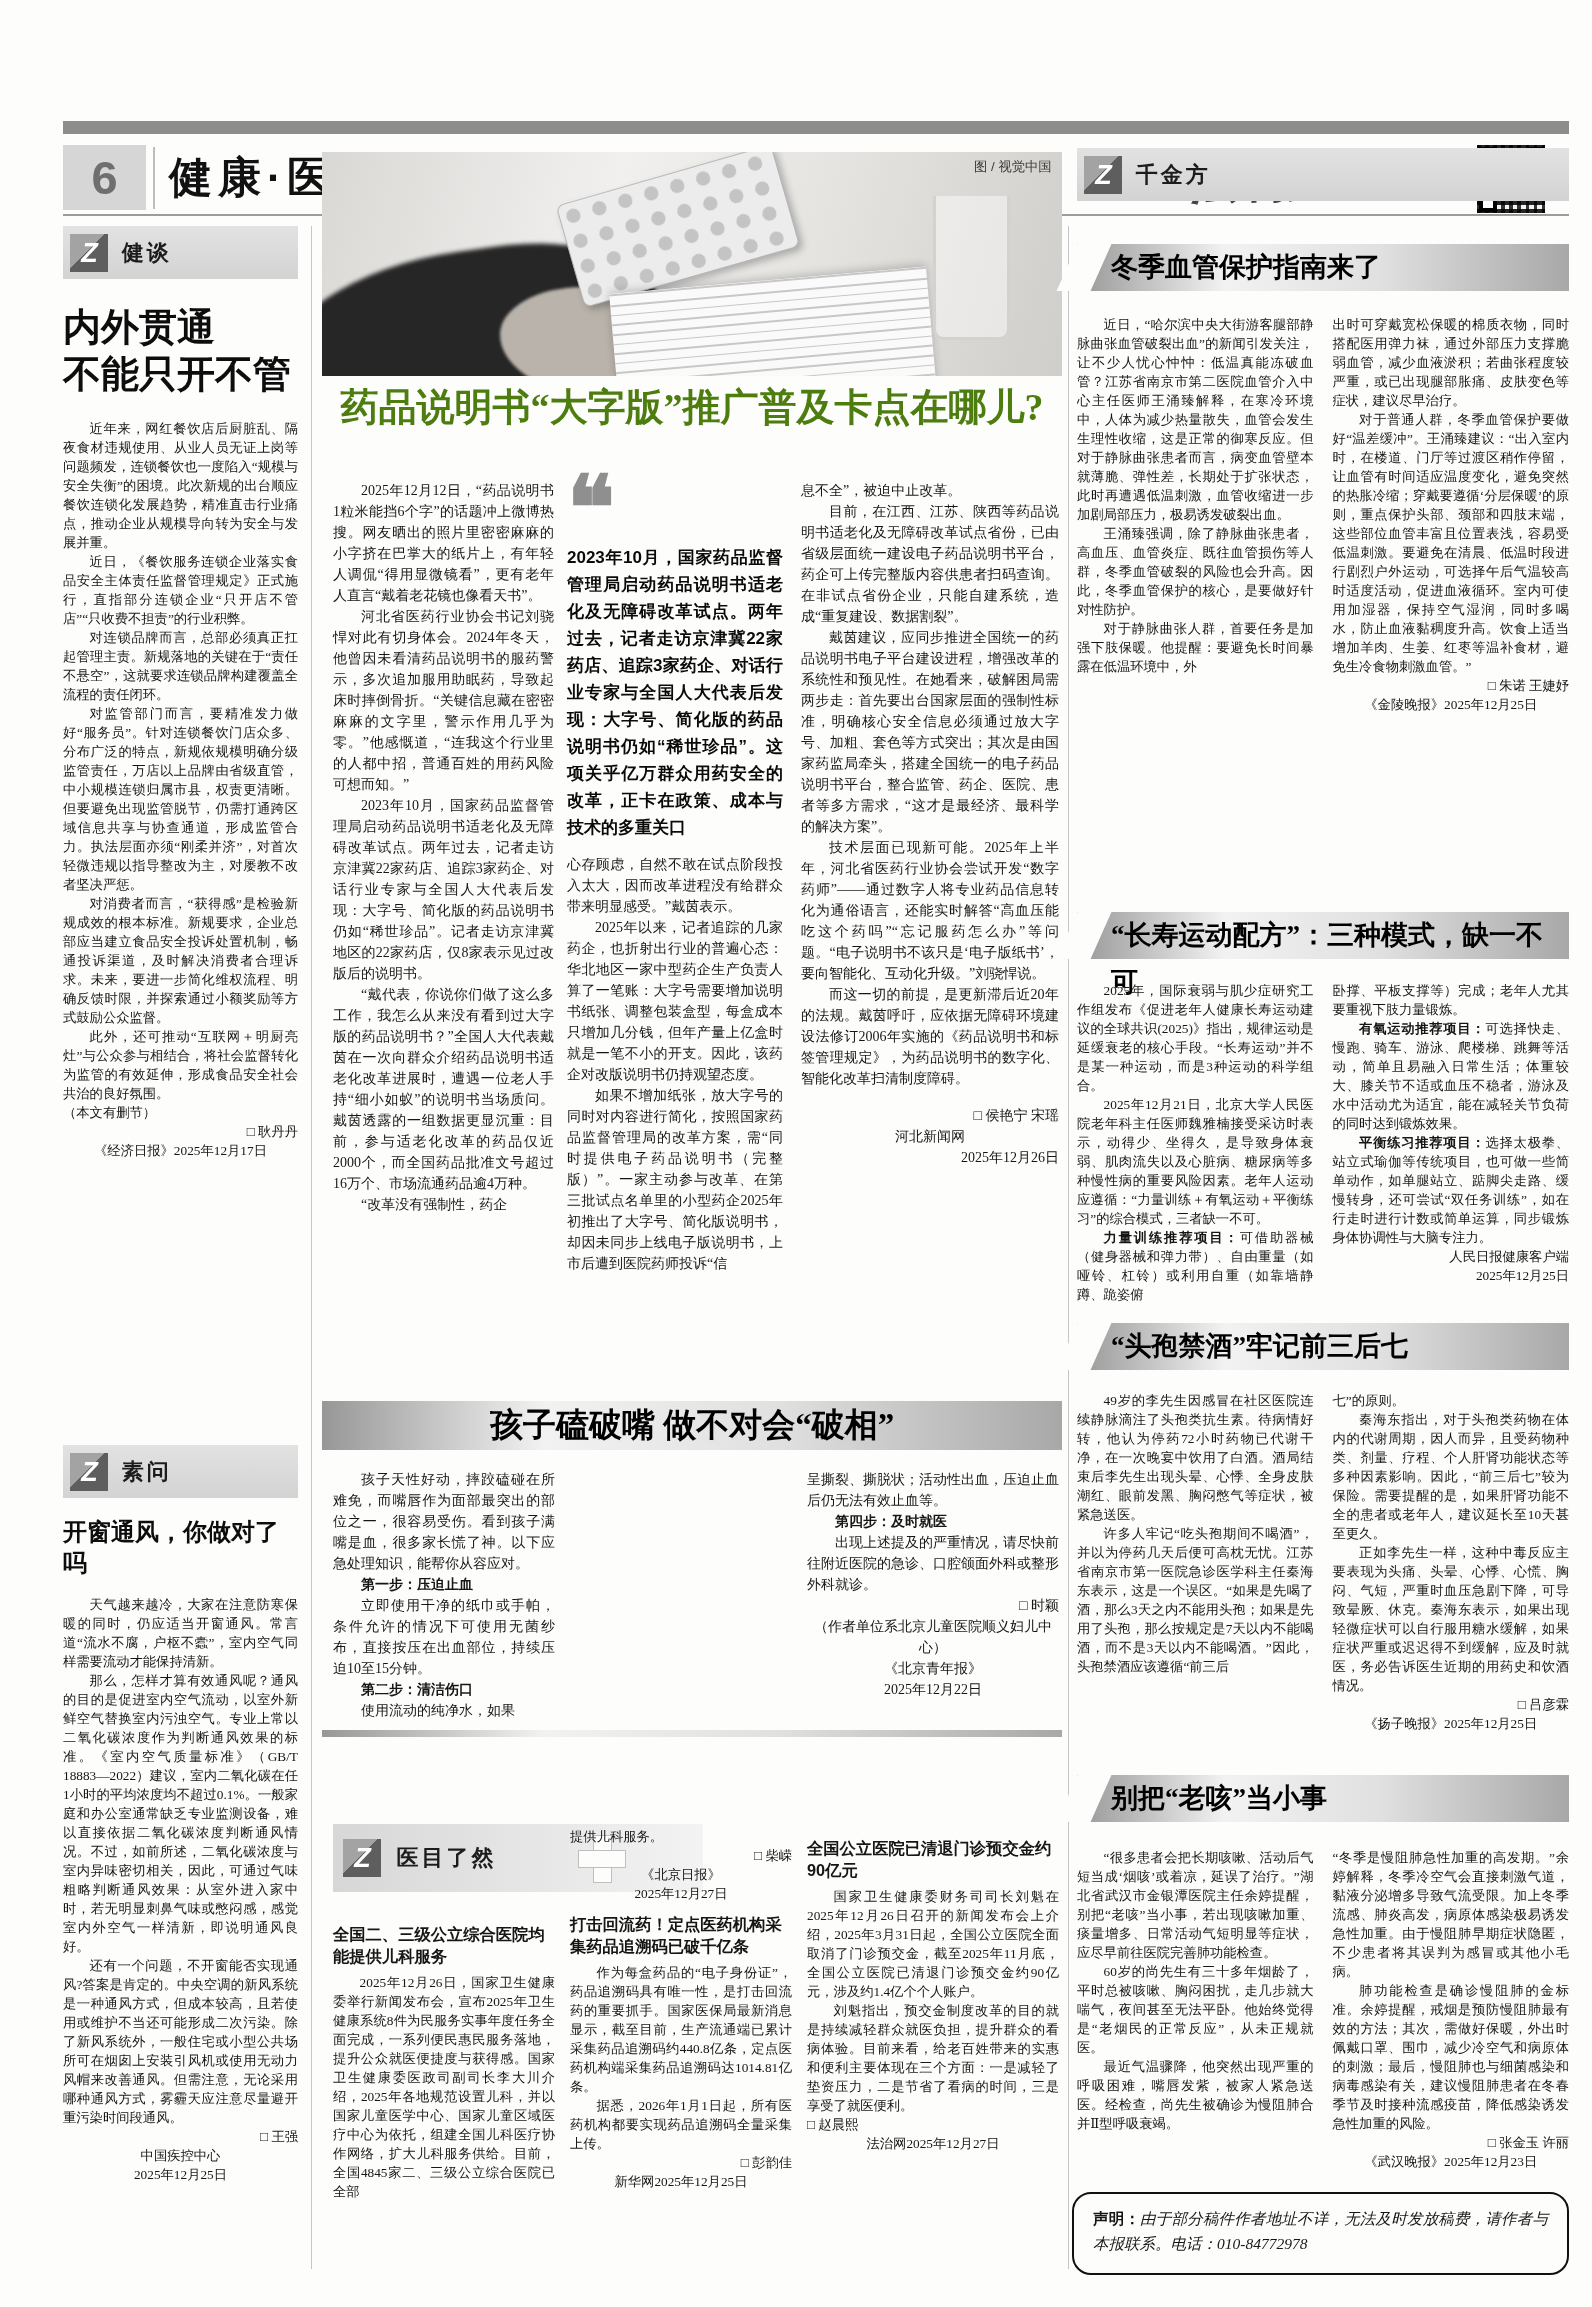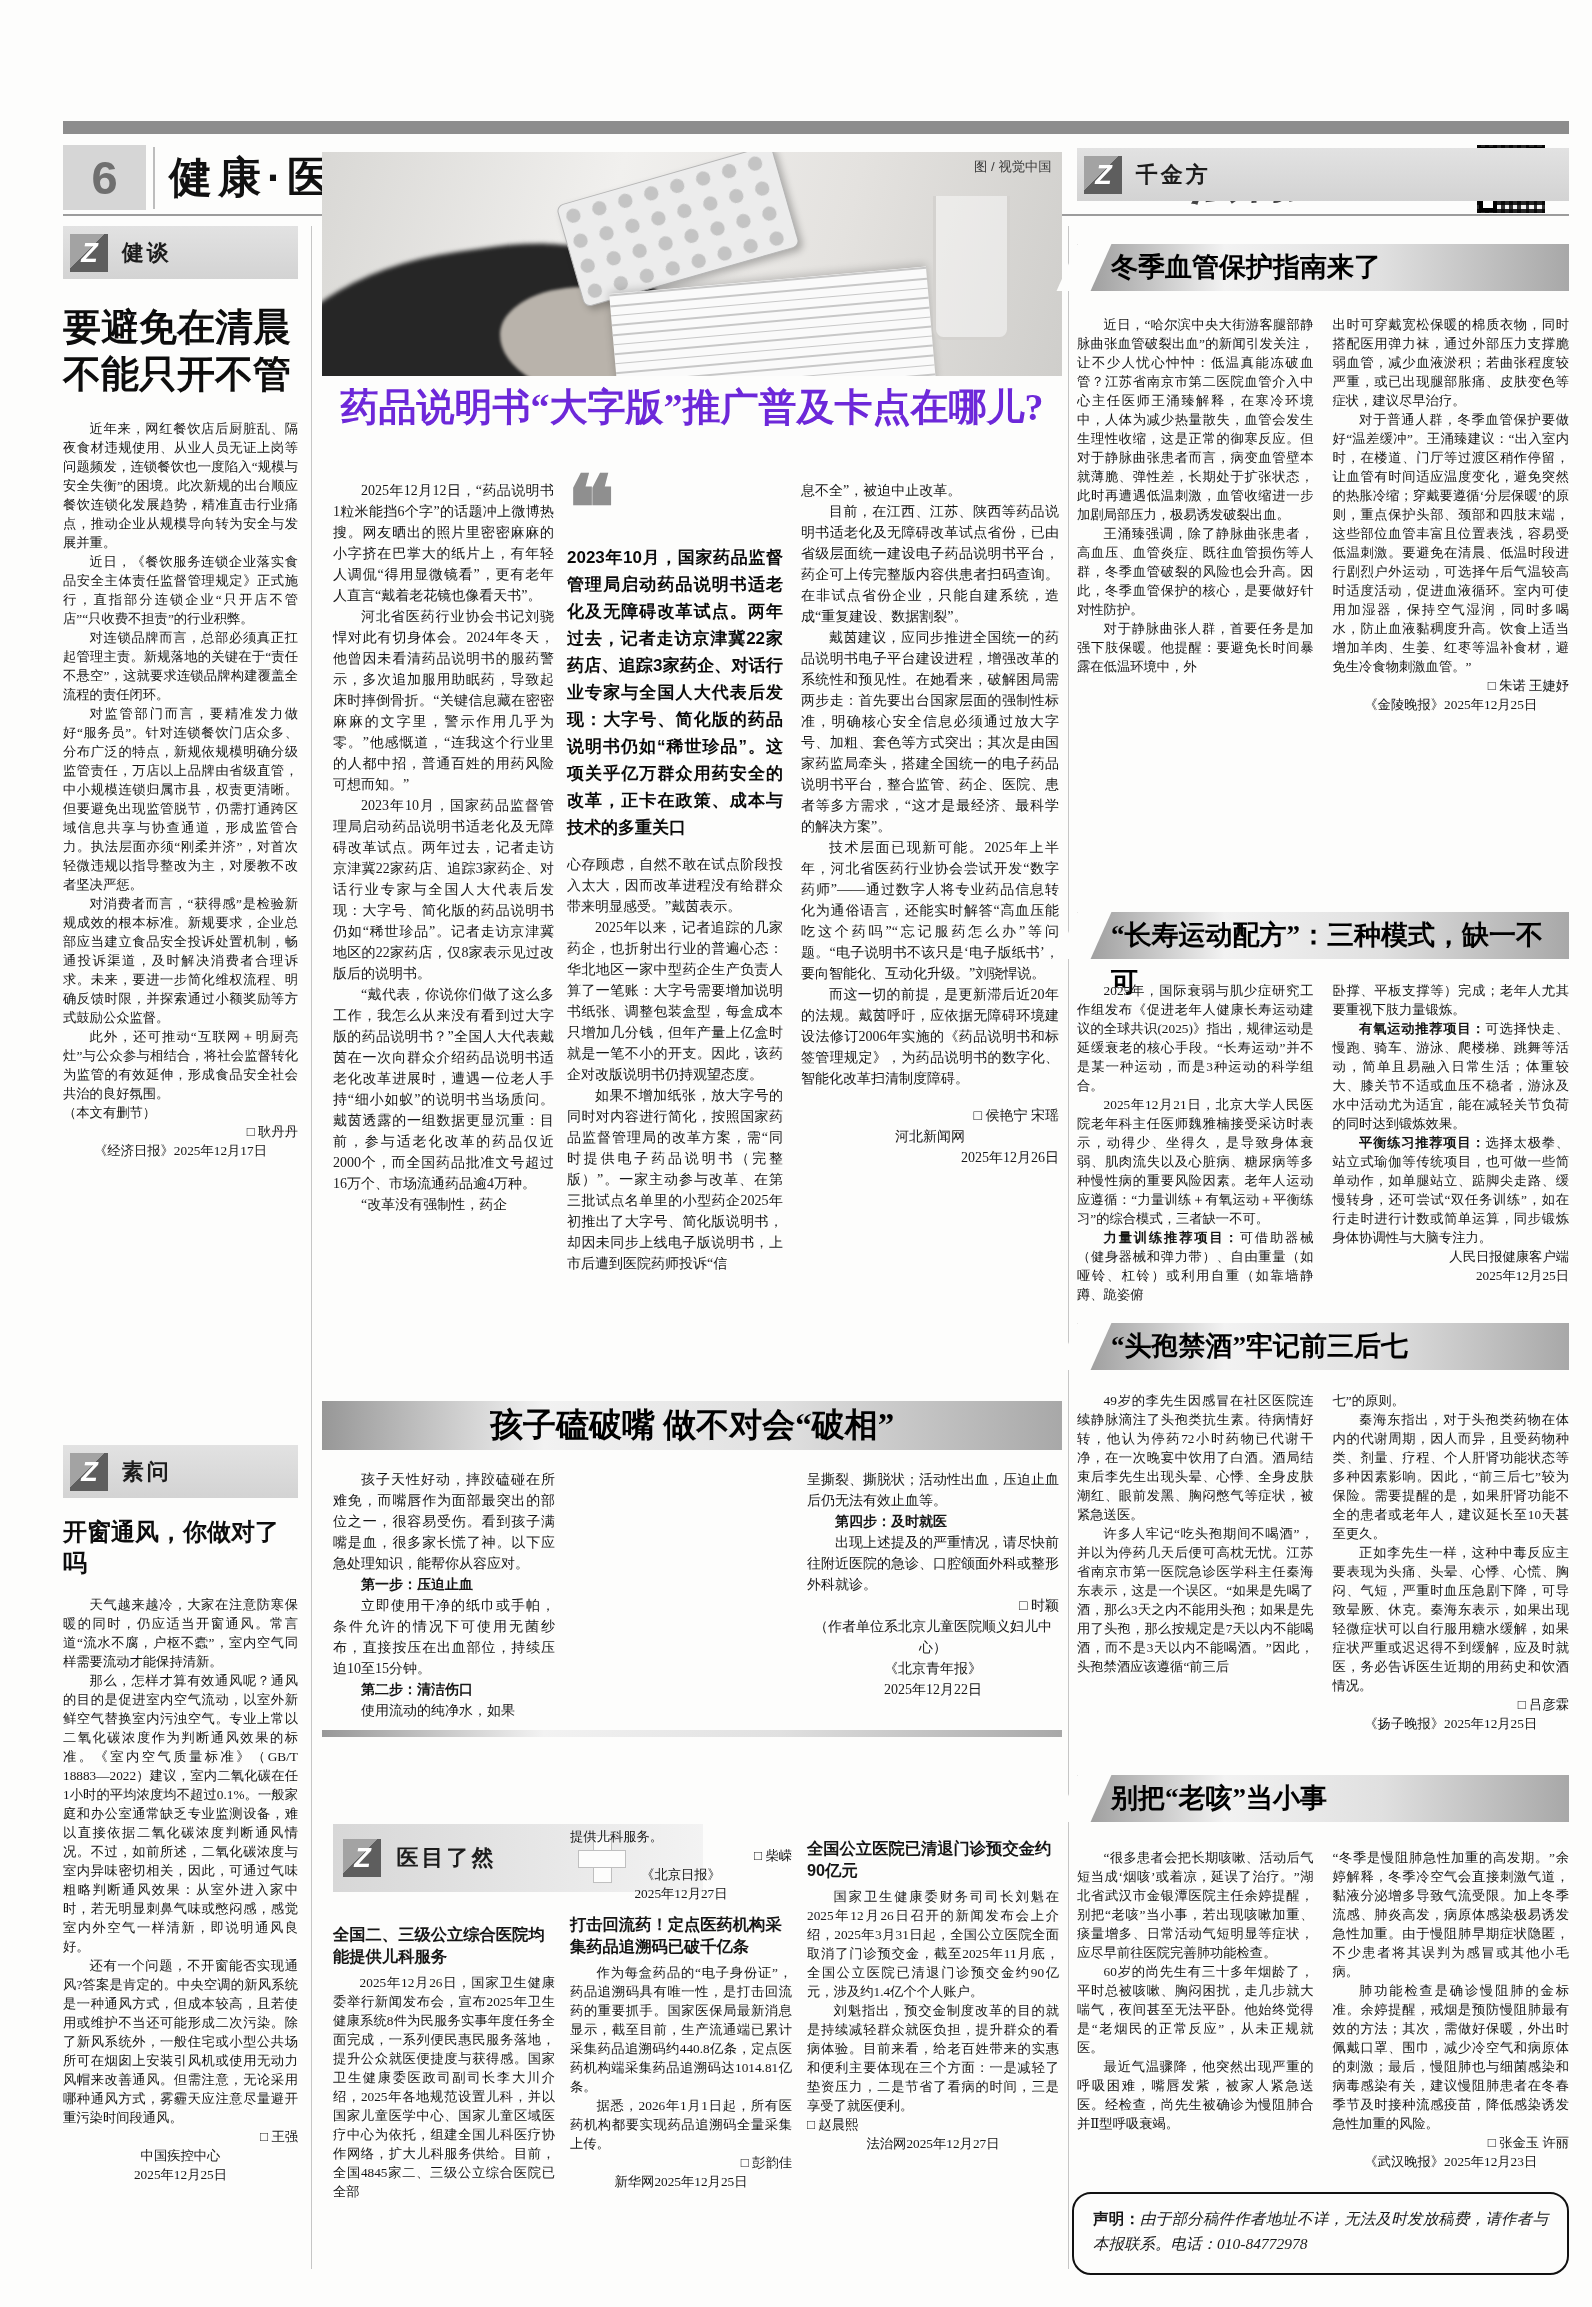--- a/index.html
+++ b/index.html
@@ -48,21 +48,21 @@
   .blister{position:absolute;left:244px;top:21px;width:222px;height:104px;background:#ececec;border:1.5px solid #b5b5b5;border-radius:7.4px;
            transform:rotate(-16deg);box-shadow:3px 4.4px 7.4px rgba(0,0,0,.25);
            background-image:radial-gradient(circle 7.4px at 13.3px 13.3px,#c4c4c4 0 6.7px,transparent 7.4px);background-size:27px 26px;}
   .paper{position:absolute;left:292px;bottom:-30px;width:318px;height:126px;background:#fafafa;transform:rotate(-5deg);
          box-shadow:0 -2.2px 9px rgba(0,0,0,.2);
          background-image:repeating-linear-gradient(0deg,transparent 0 8.1px,#c7c7c7 8.1px 9.6px);background-position:0 10.4px;}
   .glass{position:absolute;right:52px;top:44px;width:71px;height:141px;border:3px solid #d4d2cf;border-top:none;
          border-radius:0 0 10.4px 10.4px;background:rgba(255,255,255,.45);}
   .caption{position:absolute;right:10.4px;top:6px;font:13.3px/18px "Liberation Sans",sans-serif;color:#3a3a3a;}
   
-  .mainhead{left:322px;top:383px;width:740px;text-align:center;font:900 38px/49px "Liberation Serif",serif;color:#6d28d9;}
+  .mainhead{left:322px;top:383px;width:740px;text-align:center;font:900 38px/49px "Liberation Serif",serif;color:#4d7c0f;}
   .mcol{top:480px;font-size:14px;line-height:21px;}
   .quotemark{font:900 89px/59px "Liberation Serif",serif;color:#8f8f8f;height:64px;}
   .pullquote{font:bold 17px/27px "Liberation Sans","DejaVu Sans",sans-serif;text-align:justify;margin:0 0 13.3px;color:#0a0a0a;}
   
   .band{background:linear-gradient(90deg,#979797,#f2f2f2 30%,#e0e0e0 62%,#a8a8a8);}
   .kidshead{left:322px;top:1401px;width:740px;height:49px;text-align:center;
             font:900 33px/49px "Liberation Serif",serif;color:#000;}
   .kidsbar{left:322px;top:1730px;width:740px;height:7.4px;}
   
   .medlabel{left:333px;top:1824px;width:370px;height:68px;background:linear-gradient(90deg,#d7d7d7,#f3f3f3);
@@ -108,21 +108,21 @@
 
   <div class="abs vline" style="left:311px;top:226px;height:2043px"></div>
   <div class="abs vline" style="left:1068px;top:226px;height:2043px"></div>
 
   <div class="abs lrail" style="top:226px">
     <div class="labelbox">
       <span class="zicon">Z</span>
       <span class="labeltxt">健谈</span>
     </div>
     <div class="lhead">
-      <div>要避免在清晨</div>
+      <div>内外贯通</div>
       <div>不能只开不管</div>
     </div>
     <div class="body18">
         <p class="p">近年来，网红餐饮店后厨脏乱、隔夜食材违规使用、从业人员无证上岗等问题频发，连锁餐饮也一度陷入“规模与安全失衡”的困境。此次新规的出台顺应餐饮连锁化发展趋势，精准直击行业痛点，推动企业从规模导向转为安全与发展并重。</p>
         <p class="p">近日，《餐饮服务连锁企业落实食品安全主体责任监督管理规定》正式施行，直指部分连锁企业“只开店不管店”“只收费不担责”的行业积弊。</p>
         <p class="p">对连锁品牌而言，总部必须真正扛起管理主责。新规落地的关键在于“责任不悬空”，这就要求连锁品牌构建覆盖全流程的责任闭环。</p>
         <p class="p">对监管部门而言，要精准发力做好“服务员”。针对连锁餐饮门店众多、分布广泛的特点，新规依规模明确分级监管责任，万店以上品牌由省级直管，中小规模连锁归属市县，权责更清晰。但要避免出现监管脱节，仍需打通跨区域信息共享与协查通道，形成监管合力。执法层面亦须“刚柔并济”，对首次轻微违规以指导整改为主，对屡教不改者坚决严惩。</p>
         <p class="p">对消费者而言，“获得感”是检验新规成效的根本标准。新规要求，企业总部应当建立食品安全投诉处置机制，畅通投诉渠道，及时解决消费者合理诉求。未来，要进一步简化维权流程、明确反馈时限，并探索通过小额奖励等方式鼓励公众监督。</p>
         <p class="p">此外，还可推动“互联网＋明厨亮灶”与公众参与相结合，将社会监督转化为监管的有效延伸，形成食品安全社会共治的良好氛围。</p>
         <p class="p noind" style="text-align: left;">（本文有删节）</p>

